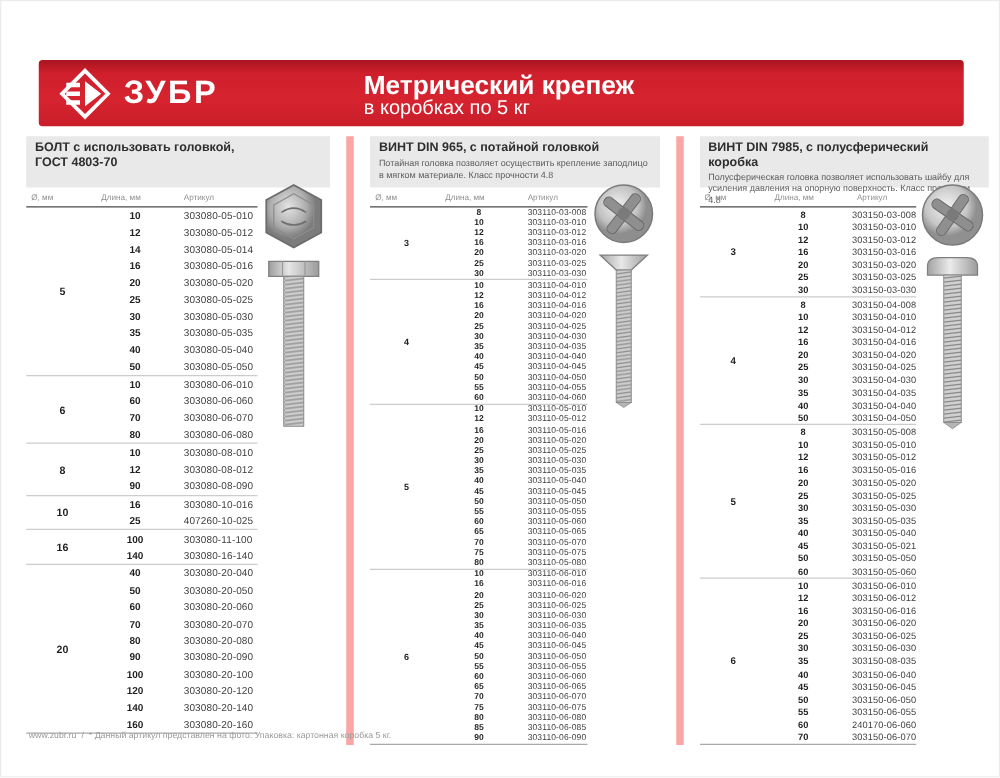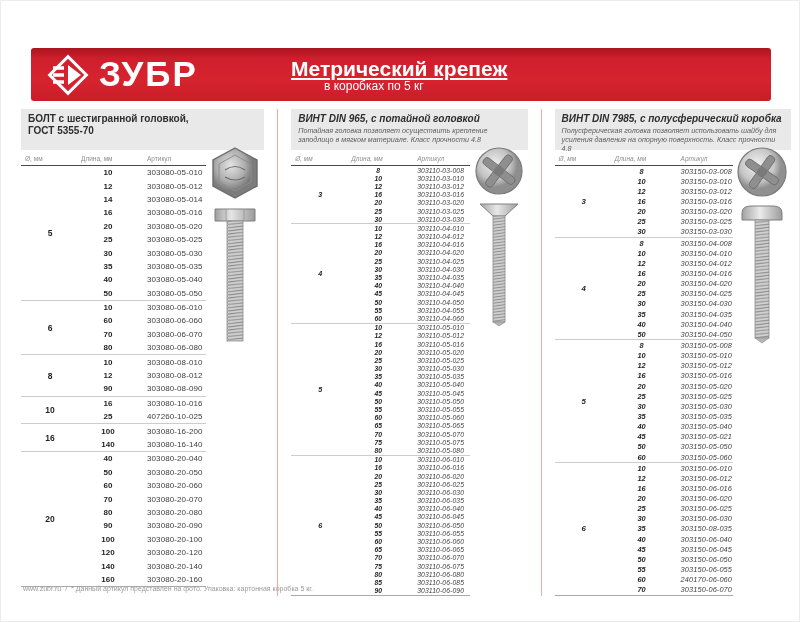--- a/index.html
+++ b/index.html
@@ -4,28 +4,28 @@
 <style>
   html,body{margin:0;padding:0;background:#fff;}
   .page{position:relative;width:800px;height:622px;background:#fff;overflow:hidden;
         font-family:"Liberation Sans",sans-serif;border:1px solid #ececec;box-sizing:border-box;}
   
   .banner{position:absolute;left:30px;top:47px;width:740px;height:53px;border-radius:3px;
           background:linear-gradient(180deg,#a9141f 0%,#cf1f2d 20%,#d6242f 60%,#c91d2a 100%);
           display:flex;align-items:center;}
   .logo{display:flex;align-items:center;margin-left:16px;width:230px;}
   .logo svg{display:block;}
-  .brand{color:#fff;font-weight:bold;font-size:35px;letter-spacing:2px;margin-left:10px;margin-top:-2px;}
+  .brand{color:#fff;font-weight:bold;font-size:26px;letter-spacing:2px;margin-left:10px;margin-top:-2px;}
   .titles{margin-left:14px;color:#fff;}
-  .page-title{font-weight:bold;font-size:21px;line-height:23px;text-decoration:underline;}
-  .page-subtitle{font-size:12px;line-height:13px;margin-left:33px;}
+  .page-title{font-weight:bold;font-size:21px;line-height:23px;}
+  .page-subtitle{font-size:16px;line-height:13px;}
   
   .columns{position:absolute;left:20px;top:108px;width:770px;display:flex;}
   .column{width:250px;box-sizing:border-box;}
-  .column + .column{border-left:1px solid #fca5a5;padding-left:13px;margin-left:13px;width:257px;font-style:italic;}
+  .column + .column{border-left:6px solid #fca5a5;padding-left:13px;margin-left:13px;width:257px;}
   .title-block{background:#e9e9e9;height:41px;box-sizing:border-box;padding:4px 7px;}
   .t-title{font-weight:bold;font-size:10px;line-height:11.5px;color:#2e2e2e;}
   .t-desc{font-size:7.2px;line-height:9px;color:#5c5c5c;margin-top:1px;}
   .tbl-wrap{position:relative;margin-top:2px;}
   .tbl{width:calc(100% - 58px);border-bottom:1px solid #a9a9a9;}
   .thead{display:flex;align-items:center;height:13px;border-bottom:1px solid #4a4a4a;
          font-size:6.5px;color:#8f8f8f;}
   .thead .h0{width:58px;padding-left:4px;box-sizing:border-box;}
   .thead .h1{width:58px;padding-left:2px;box-sizing:border-box;}
   .thead .h2{flex:1;padding-left:10px;}
@@ -64,22 +64,22 @@
     </div>
     <div class="titles">
       <div class="page-title">Метрический крепеж</div>
       <div class="page-subtitle">в коробках по 5 кг</div>
     </div>
   </div>
 
   <div class="columns" id="columns">
       <section class="column t1">
         <div class="title-block">
-          <div class="t-title">БОЛТ с шестигранной головкой,</div>
-          <div class="t-title">ГОСТ 5355-70</div>
+          <div class="t-title">БОЛТ с использовать головкой,</div>
+          <div class="t-title">ГОСТ 4803-70</div>
         </div>
         <div class="tbl-wrap">
           <div class="tbl">
             <div class="thead">
               <span class="h0">Ø, мм</span>
               <span class="h1">Длина, мм</span>
               <span class="h2">Артикул</span>
             </div>
             <div class="group">
               <div class="dia">5</div>
@@ -175,21 +175,21 @@
                   <span class="len">25</span>
                   <span class="art">407260-10-025</span>
                 </div>
               </div>
             </div>
             <div class="group">
               <div class="dia">16</div>
               <div class="rows">
                 <div class="row">
                   <span class="len">100</span>
-                  <span class="art">303080-16-200</span>
+                  <span class="art">303080-11-100</span>
                 </div>
                 <div class="row">
                   <span class="len">140</span>
                   <span class="art">303080-16-140</span>
                 </div>
               </div>
             </div>
             <div class="group">
               <div class="dia">20</div>
               <div class="rows">

